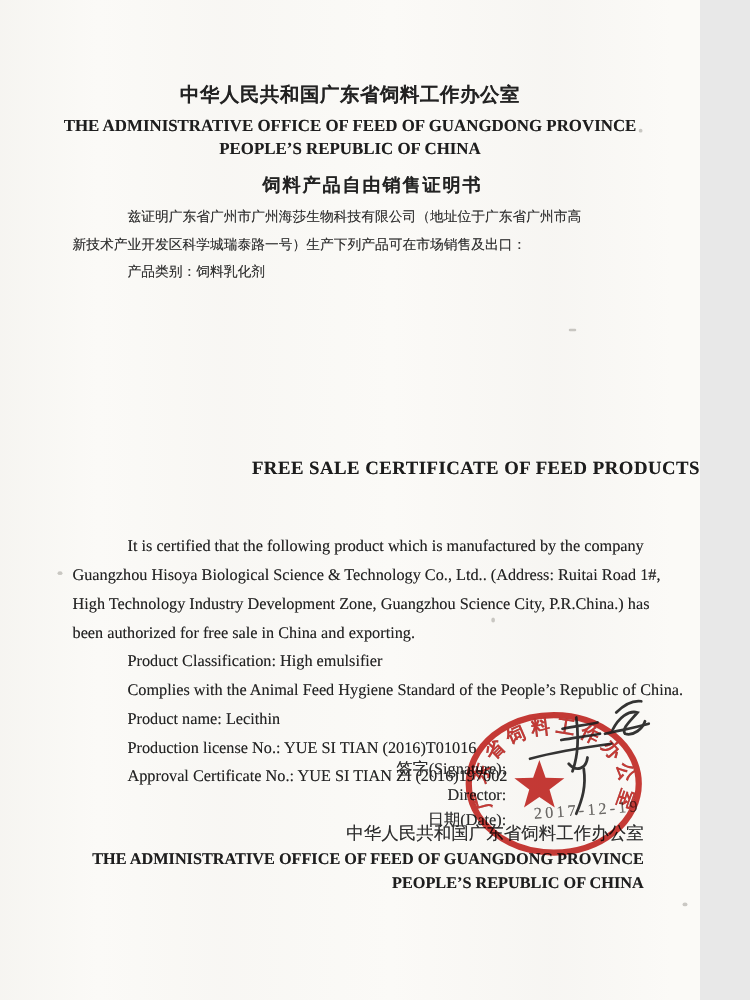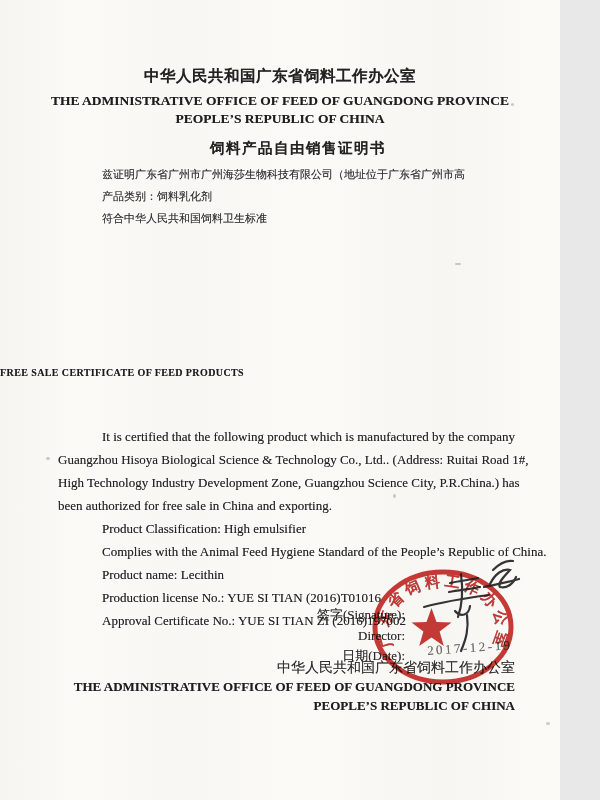--- a/index.html
+++ b/index.html
@@ -19,22 +19,22 @@
   .hdr-cn{font-size:15.5px;font-weight:bold;letter-spacing:.5px;color:#222;}
   .hdr-en{font-size:13.5px;font-weight:bold;margin-top:6px;color:#1e1e1e;}
   .hdr-en2{margin-top:2px;}
   .cert-title{position:absolute;top:139px;left:0;width:100%;text-align:center;
     font-size:14.5px;font-weight:bold;letter-spacing:1.5px;color:#222;margin-left:18px;}
   
   .cn-body{position:absolute;top:163px;left:58px;width:492px;
     font-size:11px;line-height:22px;color:#303030;}
   .ind{padding-left:44px;}
   
-  .en-heading{position:absolute;top:367px;left:0;width:100%;text-align:left;
-    font-size:10px;font-weight:bold;letter-spacing:.4px;color:#1c1c1c;}
+  .en-heading{position:absolute;top:367px;left:0;width:100%;text-align:right;
+    font-size:15px;font-weight:bold;letter-spacing:.4px;color:#1c1c1c;}
   .en-body{position:absolute;top:390px;left:58px;width:494px;
     font-size:13px;line-height:23px;color:#242424;margin-top:35px;}
   
   .sign-block{position:absolute;top:605px;left:0;width:405px;text-align:right;
     font-size:13px;line-height:20.5px;color:#2b2b2b;}
   .date-stamp{position:absolute;left:427px;top:640px;font-size:13px;
     letter-spacing:2.5px;color:#55524f;transform:rotate(-4deg);opacity:.85;
     font-family:"Liberation Serif","DejaVu Serif",serif;}
   
   .inst-block{position:absolute;top:657px;left:0;width:515px;text-align:right;}
@@ -54,22 +54,22 @@
   <div class="hdr">
     <div class="hdr-cn">中华人民共和国广东省饲料工作办公室</div>
     <div class="hdr-en">THE ADMINISTRATIVE OFFICE OF FEED OF GUANGDONG PROVINCE</div>
     <div class="hdr-en hdr-en2">PEOPLE’S REPUBLIC OF CHINA</div>
   </div>
 
   <div class="cert-title">饲料产品自由销售证明书</div>
 
   <div class="cn-body">
     <div class="ind">兹证明广东省广州市广州海莎生物科技有限公司（地址位于广东省广州市高</div>
+    <div>新技术产业开发区科学城瑞泰路一号）生产下列产品可在市场销售及出口：</div>
     <div class="ind">产品类别：饲料乳化剂</div>
-    <div class="ind">符合中华人民共和国饲料卫生标准</div>
   </div>
 
   <div class="en-heading">FREE SALE CERTIFICATE OF FEED PRODUCTS</div>
   <div class="en-body">
     <div class="ind">It is certified that the following product which is manufactured by the company</div>
     <div>Guangzhou Hisoya Biological Science &amp; Technology Co., Ltd.. (Address:  Ruitai Road 1#,</div>
     <div>High Technology Industry Development Zone, Guangzhou Science City, P.R.China.) has</div>
     <div>been authorized for free sale in China and exporting.</div>
     <div class="ind">Product Classification: High emulsifier</div>
     <div class="ind">Complies with the Animal Feed Hygiene Standard of the People’s Republic of China.</div>

